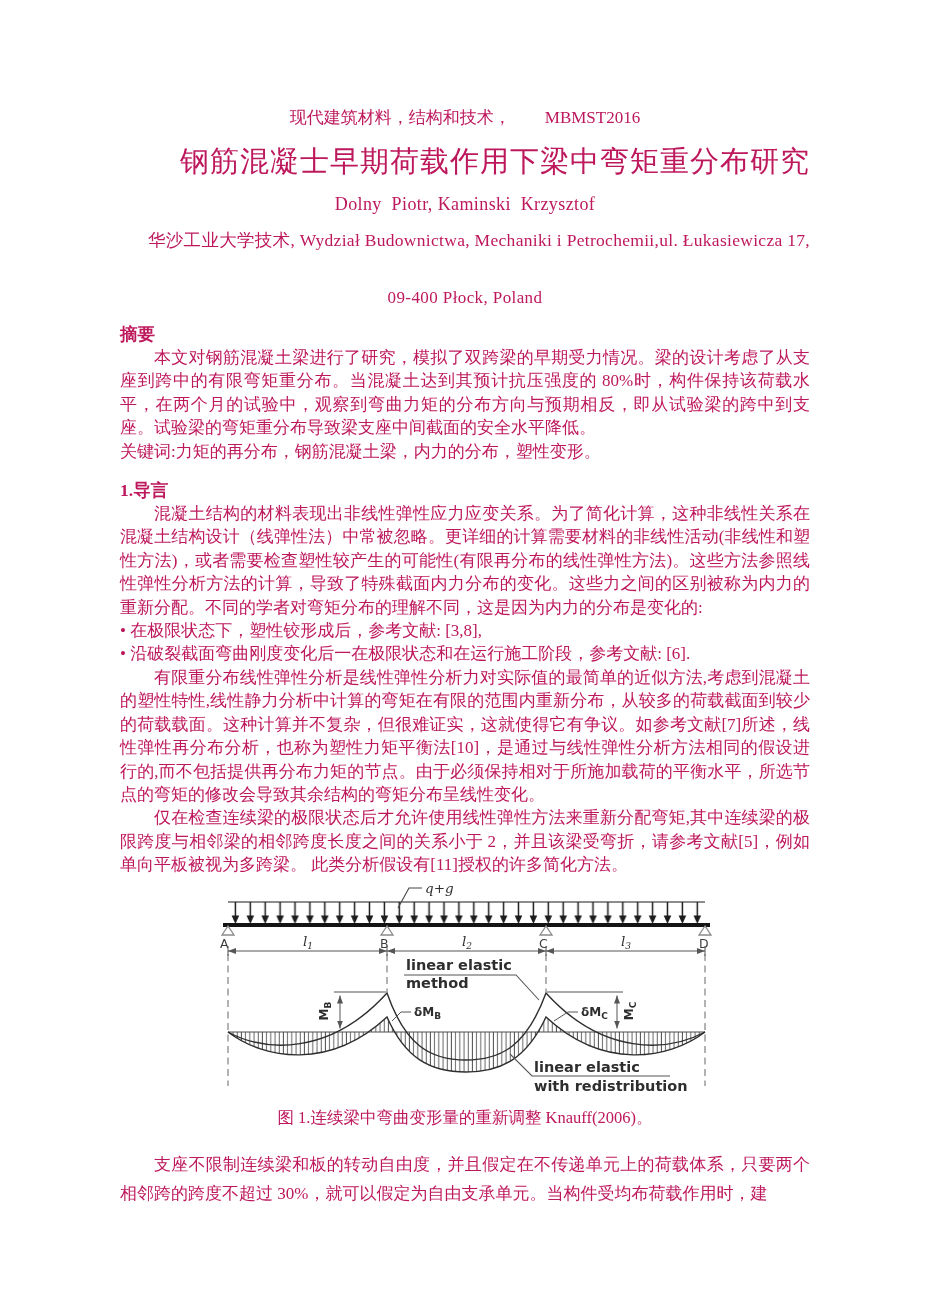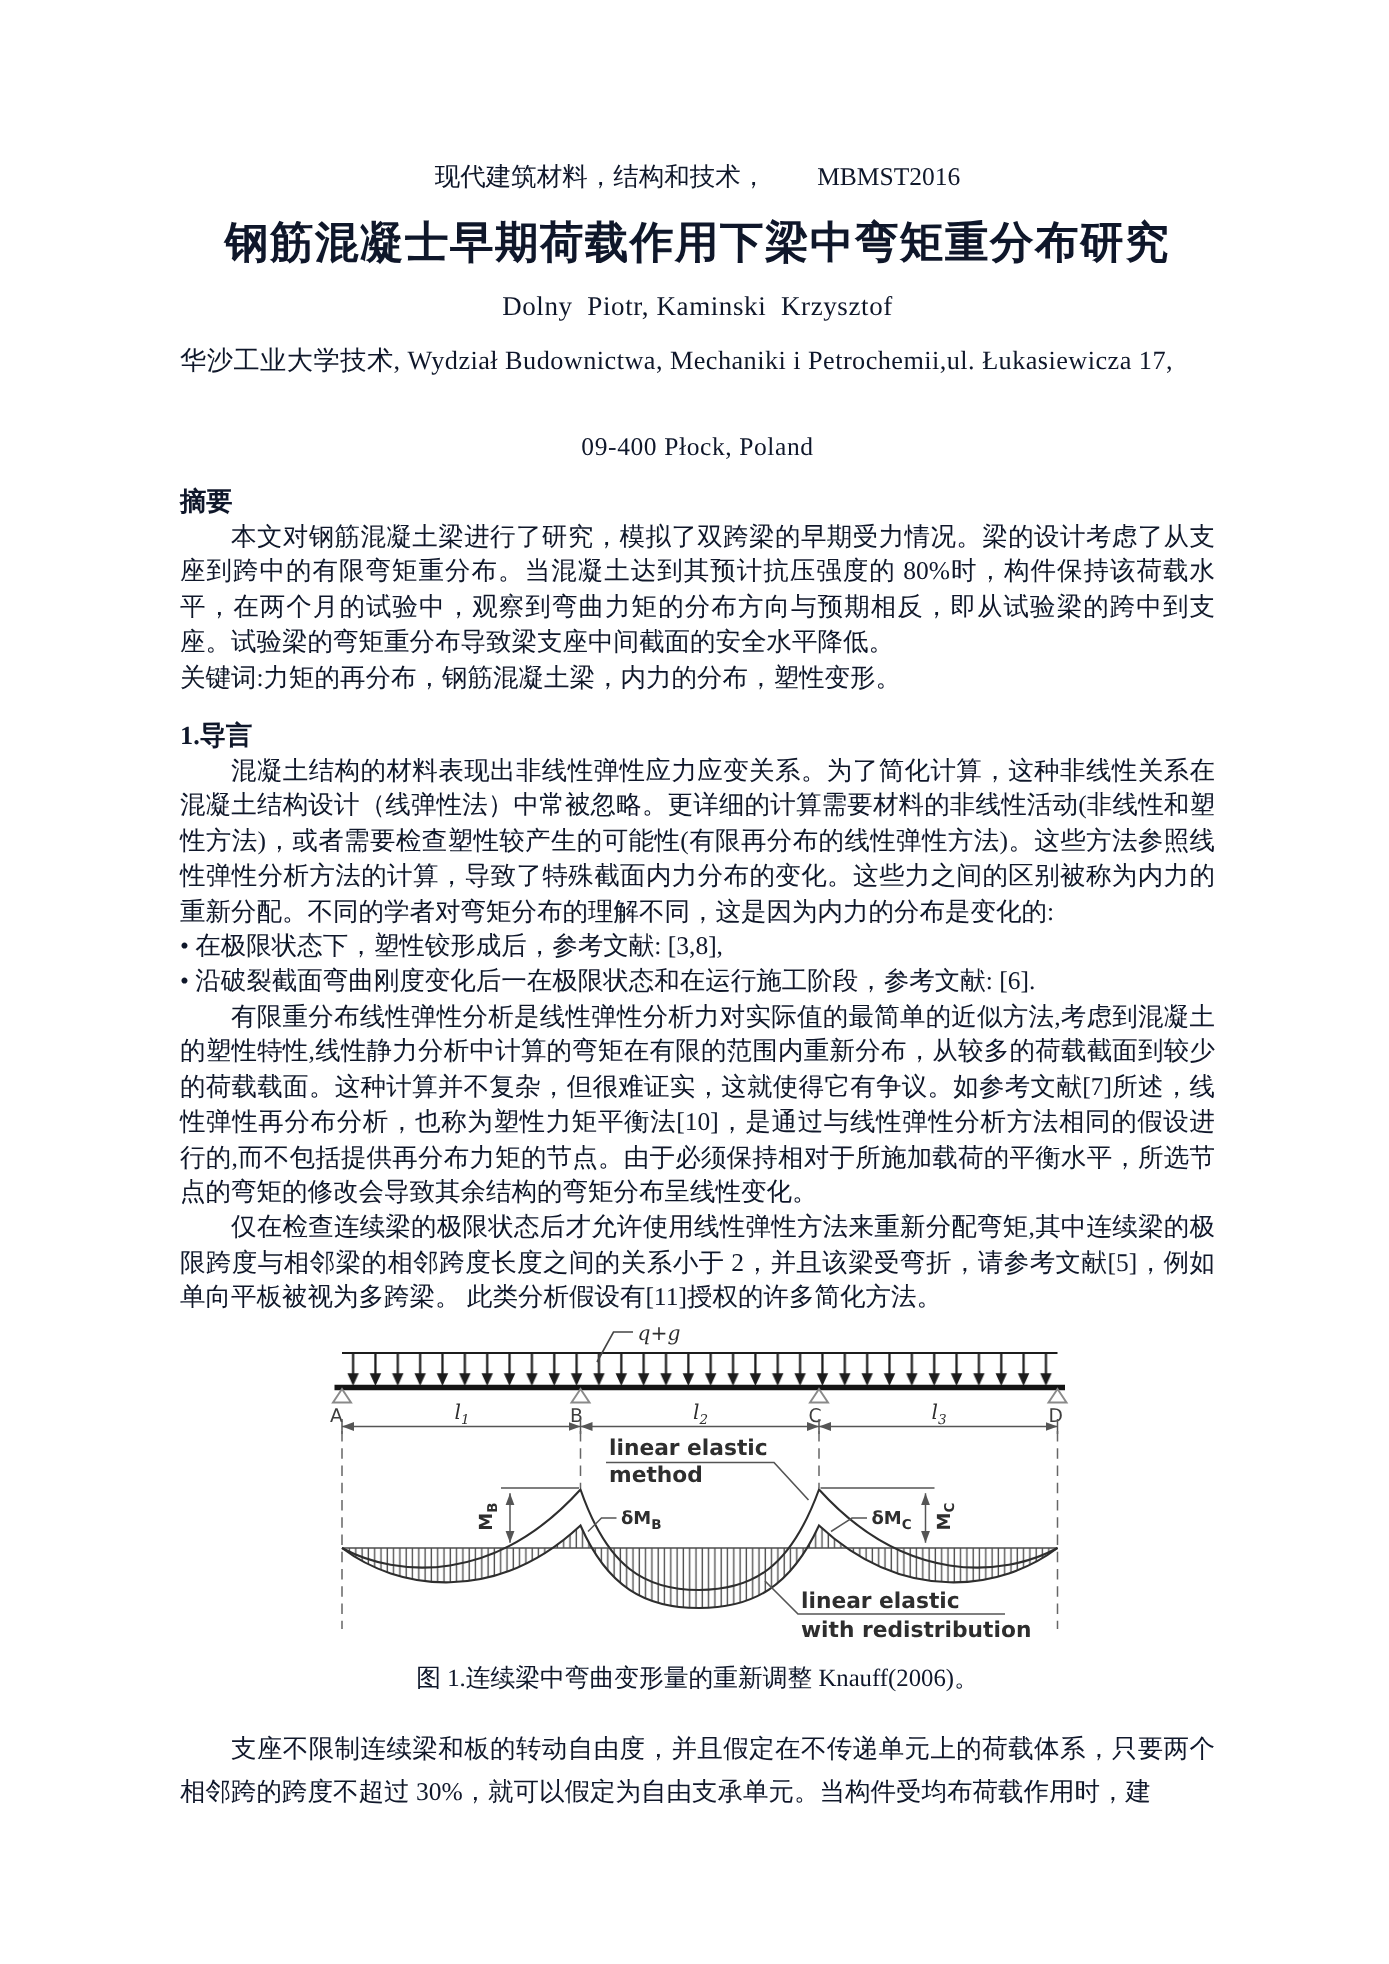--- a/index.html
+++ b/index.html
@@ -1,24 +1,24 @@
 <!DOCTYPE html>
 <html><head>
 <meta charset="utf-8">
 <style>
   html,body{margin:0;padding:0;background:#ffffff;}
   .page{
     width:926px;height:1309px;background:#fff;box-sizing:border-box;
     padding:106px 116px 0 120px;overflow:hidden;
-    font-family:"Liberation Serif","DejaVu Serif",serif;color:#0f172a;
+    font-family:"Liberation Serif","DejaVu Serif",serif;color:#be185d;
   }
   .conf{margin:0;text-align:center;font-size:17px;white-space:pre-wrap;}
-  .title{margin:13px 0 0;text-align:center;font-size:29px;font-weight:700;letter-spacing:1px;}
+  .title{margin:13px 0 0;text-align:right;font-size:29px;font-weight:400;letter-spacing:1px;}
   .authors{margin:12px 0 0;text-align:center;font-size:18px;white-space:pre-wrap;letter-spacing:.4px;}
-  .affil{margin:13px 0 0;font-size:17.5px;letter-spacing:.3px;}
+  .affil{margin:13px 0 0;font-size:17.5px;letter-spacing:.3px;text-align:right;}
   .place{margin:36px 0 0;text-align:center;font-size:17px;letter-spacing:.4px;}
   .h2{margin:14px 0 0;font-size:17.5px;font-weight:bold;}
   .h2.intro{margin-top:15px;}
   .body{margin:0;font-size:17px;line-height:23.4px;text-align:justify;}
   .ind{text-indent:2em;}
   .figwrap{margin:3px 0 0;text-align:center;}
   .caption{margin:1px 0 0;text-align:center;font-size:16.5px;font-family:Liberation Serif, serif;}
   .close{line-height:29px;margin-top:21px;}
   
   .fig-letter{font-family:"DejaVu Sans","Liberation Sans",sans-serif;font-size:12.5px;fill:#3d3d3d;}

